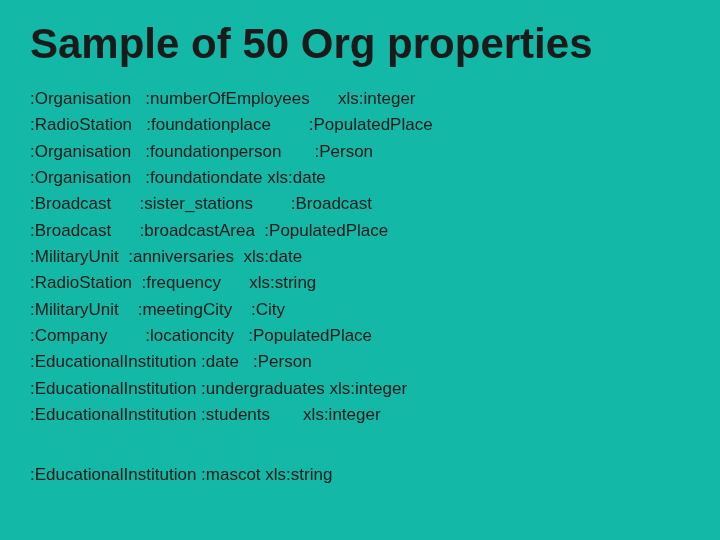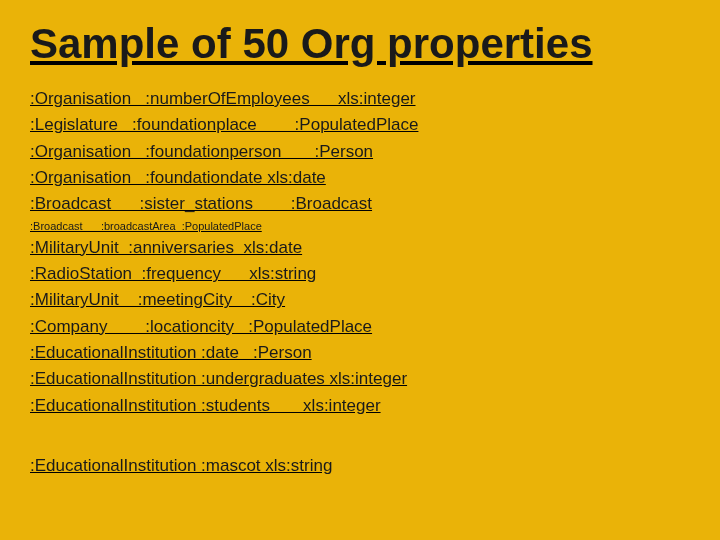--- a/index.html
+++ b/index.html
@@ -12,23 +12,22 @@
       width: 720px;
       height: 540px;
       background-color: #d6eaf8;
       font-family: Arial, sans-serif;
       overflow: hidden;
     }
 
     .container {
       width: 720px;
       height: 540px;
-      background-color: #eab308;
+      background-color: #14b8a6;
       padding: 20px 30px;
-      text-decoration: underline;
     }
 
     .title {
       font-size: 42px;
       font-weight: bold;
       color: #1a1a1a;
       margin-bottom: 18px;
     }
 
     .properties-list {
@@ -37,25 +36,25 @@
       line-height: 1.55;
     }
   </style>
 </head>
 <body>
 
 <div class="container">
   <div class="title">Sample of 50 Org properties</div>
   <div class="properties-list" id="props-list">
       <div style="font-family: Arial, sans-serif; font-size: 17px; white-space: pre;">:Organisation   :numberOfEmployees      xls:integer</div>
-      <div style="font-family: Arial, sans-serif; font-size: 17px; white-space: pre;">:Legislature   :foundationplace        :PopulatedPlace</div>
+      <div style="font-family: Arial, sans-serif; font-size: 17px; white-space: pre;">:RadioStation   :foundationplace        :PopulatedPlace</div>
       <div style="font-family: Arial, sans-serif; font-size: 17px; white-space: pre;">:Organisation   :foundationperson       :Person</div>
       <div style="font-family: Arial, sans-serif; font-size: 17px; white-space: pre;">:Organisation   :foundationdate xls:date</div>
       <div style="font-family: Arial, sans-serif; font-size: 17px; white-space: pre;">:Broadcast      :sister_stations        :Broadcast</div>
-      <div style="font-family: Arial, sans-serif; font-size: 11px; white-space: pre;">:Broadcast      :broadcastArea  :PopulatedPlace</div>
+      <div style="font-family: Arial, sans-serif; font-size: 17px; white-space: pre;">:Broadcast      :broadcastArea  :PopulatedPlace</div>
       <div style="font-family: Arial, sans-serif; font-size: 17px; white-space: pre;">:MilitaryUnit  :anniversaries  xls:date</div>
       <div style="font-family: Arial, sans-serif; font-size: 17px; white-space: pre;">:RadioStation  :frequency      xls:string</div>
       <div style="font-family: Arial, sans-serif; font-size: 17px; white-space: pre;">:MilitaryUnit    :meetingCity    :City</div>
       <div style="font-family: Arial, sans-serif; font-size: 17px; white-space: pre;">:Company        :locationcity   :PopulatedPlace</div>
       <div style="font-family: Arial, sans-serif; font-size: 17px; white-space: pre;">:EducationalInstitution :date   :Person</div>
       <div style="font-family: Arial, sans-serif; font-size: 17px; white-space: pre;">:EducationalInstitution :undergraduates xls:integer</div>
       <div style="font-family: Arial, sans-serif; font-size: 17px; white-space: pre;">:EducationalInstitution :students       xls:integer</div>
       <div style="font-family: Arial, sans-serif; font-size: 17px; white-space: pre; margin-top: 34px;">:EducationalInstitution :mascot xls:string</div>
     </div>
 </div>

